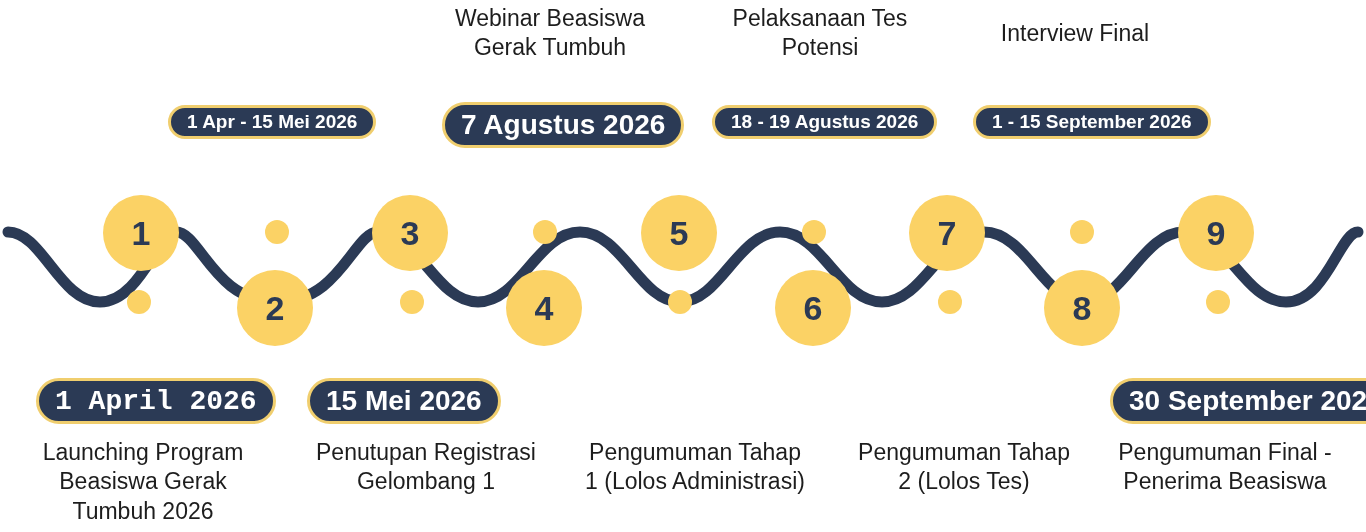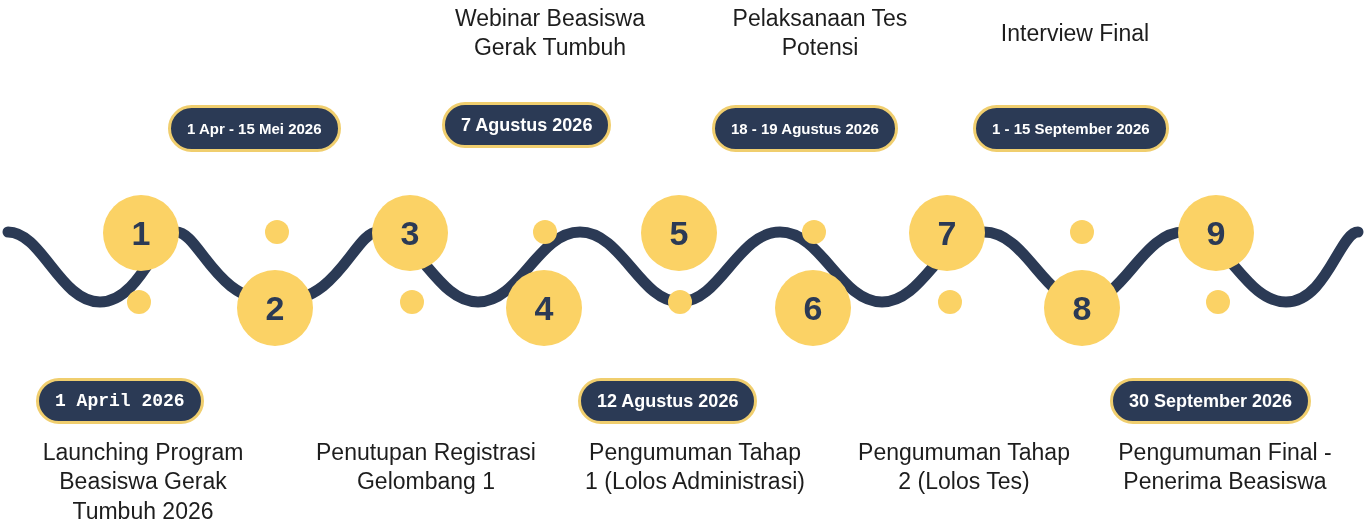--- a/index.html
+++ b/index.html
@@ -22,29 +22,29 @@
     font-size:34px;font-weight:bold;color:#2b3a55;
     letter-spacing:0px;line-height:1;
   }
   .dot{
     position:absolute;width:24px;height:24px;border-radius:50%;
     background:#fbd265;
   }
 
   
   .pill{
-    position:absolute;height:47px;box-sizing:border-box;
+    position:absolute;height:34px;box-sizing:border-box;
     background:#2b3a55;
     border:3px solid #f0ce6e;
     border-radius:24px;
     display:flex;align-items:center;justify-content:center;
-    color:#ffffff;font-size:15px;font-weight:bold;
+    color:#ffffff;font-size:19px;font-weight:bold;
     white-space:nowrap;padding:0 16px;
   }
-  .pill.big{height:46px;font-size:18px;border-radius:26px;}
+  .pill.big{height:46px;font-size:28px;border-radius:26px;}
 
   
   .cap{
     position:absolute;text-align:center;
     font-size:23px;line-height:1.28;color:#1d1d1d;font-weight:normal;
     white-space:pre-line;
   }
   .cap.top{top:4px;}
   .cap.bottom{}
 </style>
@@ -97,21 +97,21 @@
   <div class="node-circle" style="left:237px;top:270px;">2</div>
   <div class="node-circle" style="left:372px;top:195px;">3</div>
   <div class="node-circle" style="left:506px;top:270px;">4</div>
   <div class="node-circle" style="left:641px;top:195px;">5</div>
   <div class="node-circle" style="left:775px;top:270px;">6</div>
   <div class="node-circle" style="left:909px;top:195px;">7</div>
   <div class="node-circle" style="left:1044px;top:270px;">8</div>
   <div class="node-circle" style="left:1178px;top:195px;">9</div>
 
   <div class="pill big" style="left:36px;top:378px;font-family:Liberation Mono, monospace;">1 April 2026</div>
-  <div class="pill big" style="left:578px;top:378px;">12 Agustus 2026</div>
+  <div class="pill big" style="left:307px;top:378px;">15 Mei 2026</div>
   <div class="pill big" style="left:1110px;top:378px;">30 September 2026</div>
 
   <div class="cap bottom" style="left:18px;top:438px;width:250px;">Launching Program
 Beasiswa Gerak
 Tumbuh 2026</div>
   <div class="cap bottom" style="left:295px;top:438px;width:262px;">Penutupan Registrasi
 Gelombang 1</div>
   <div class="cap bottom" style="left:560px;top:438px;width:270px;">Pengumuman Tahap
 1 (Lolos Administrasi)</div>
   <div class="cap bottom" style="left:830px;top:438px;width:268px;">Pengumuman Tahap

